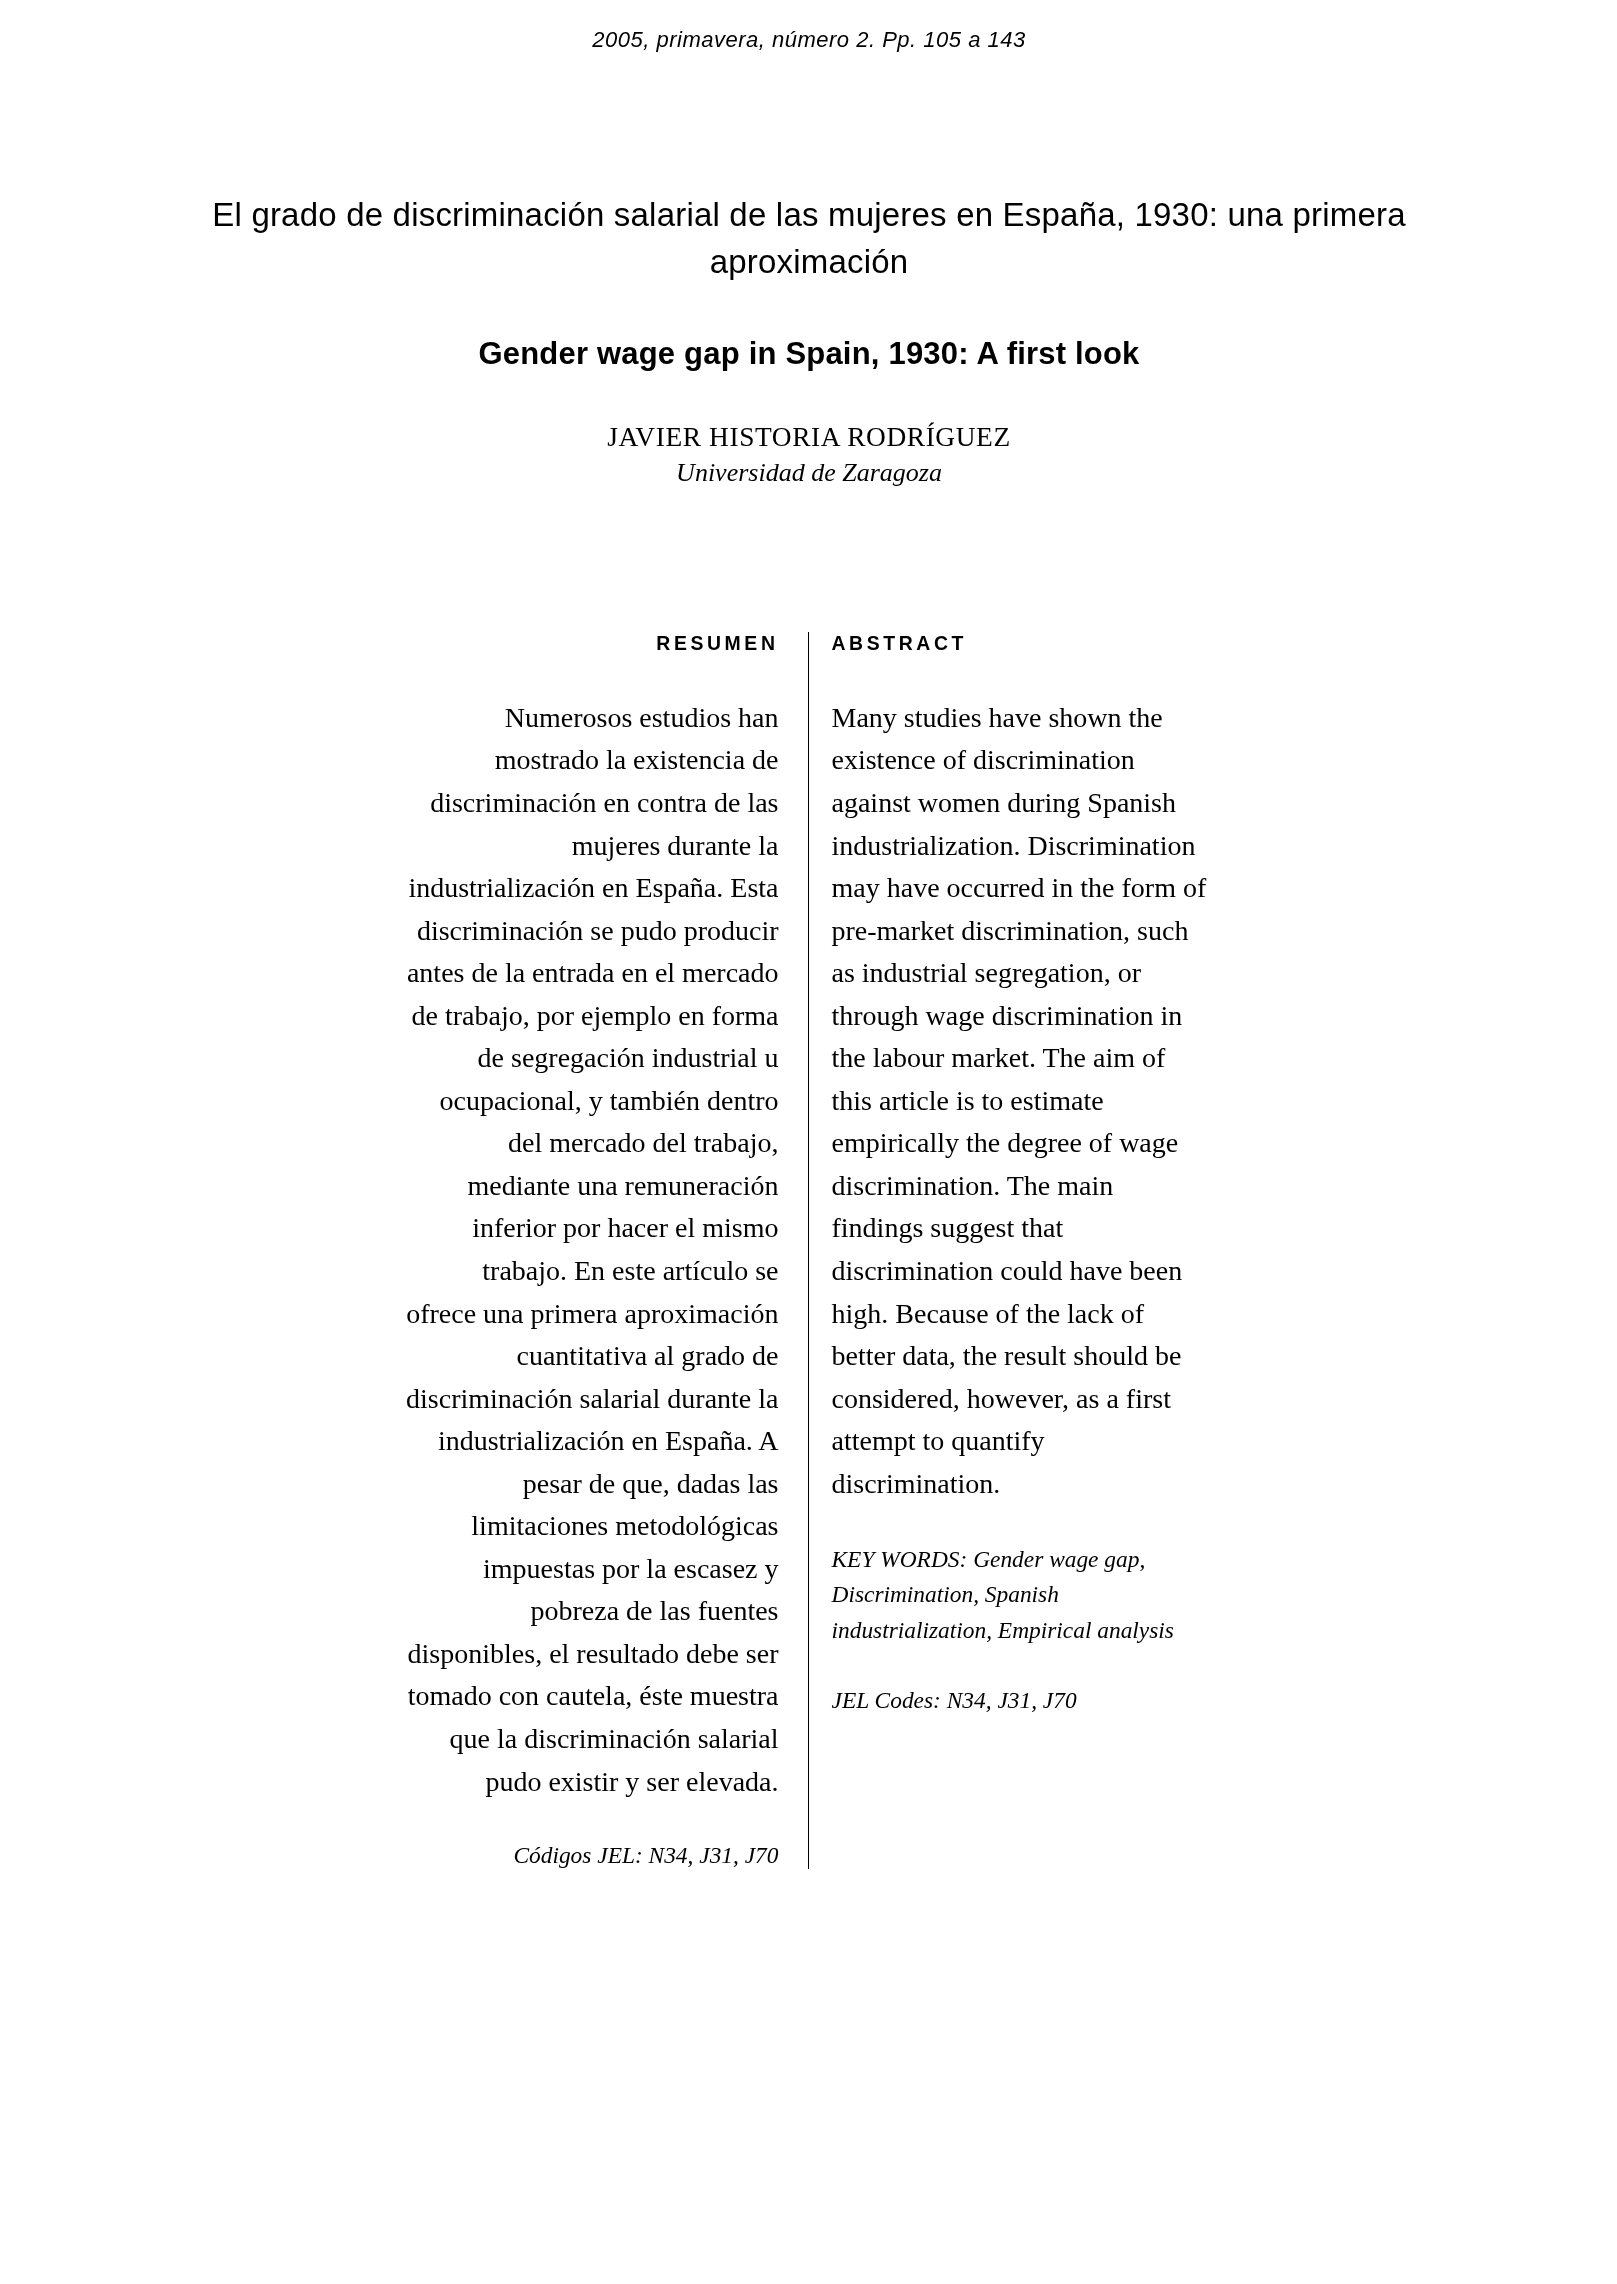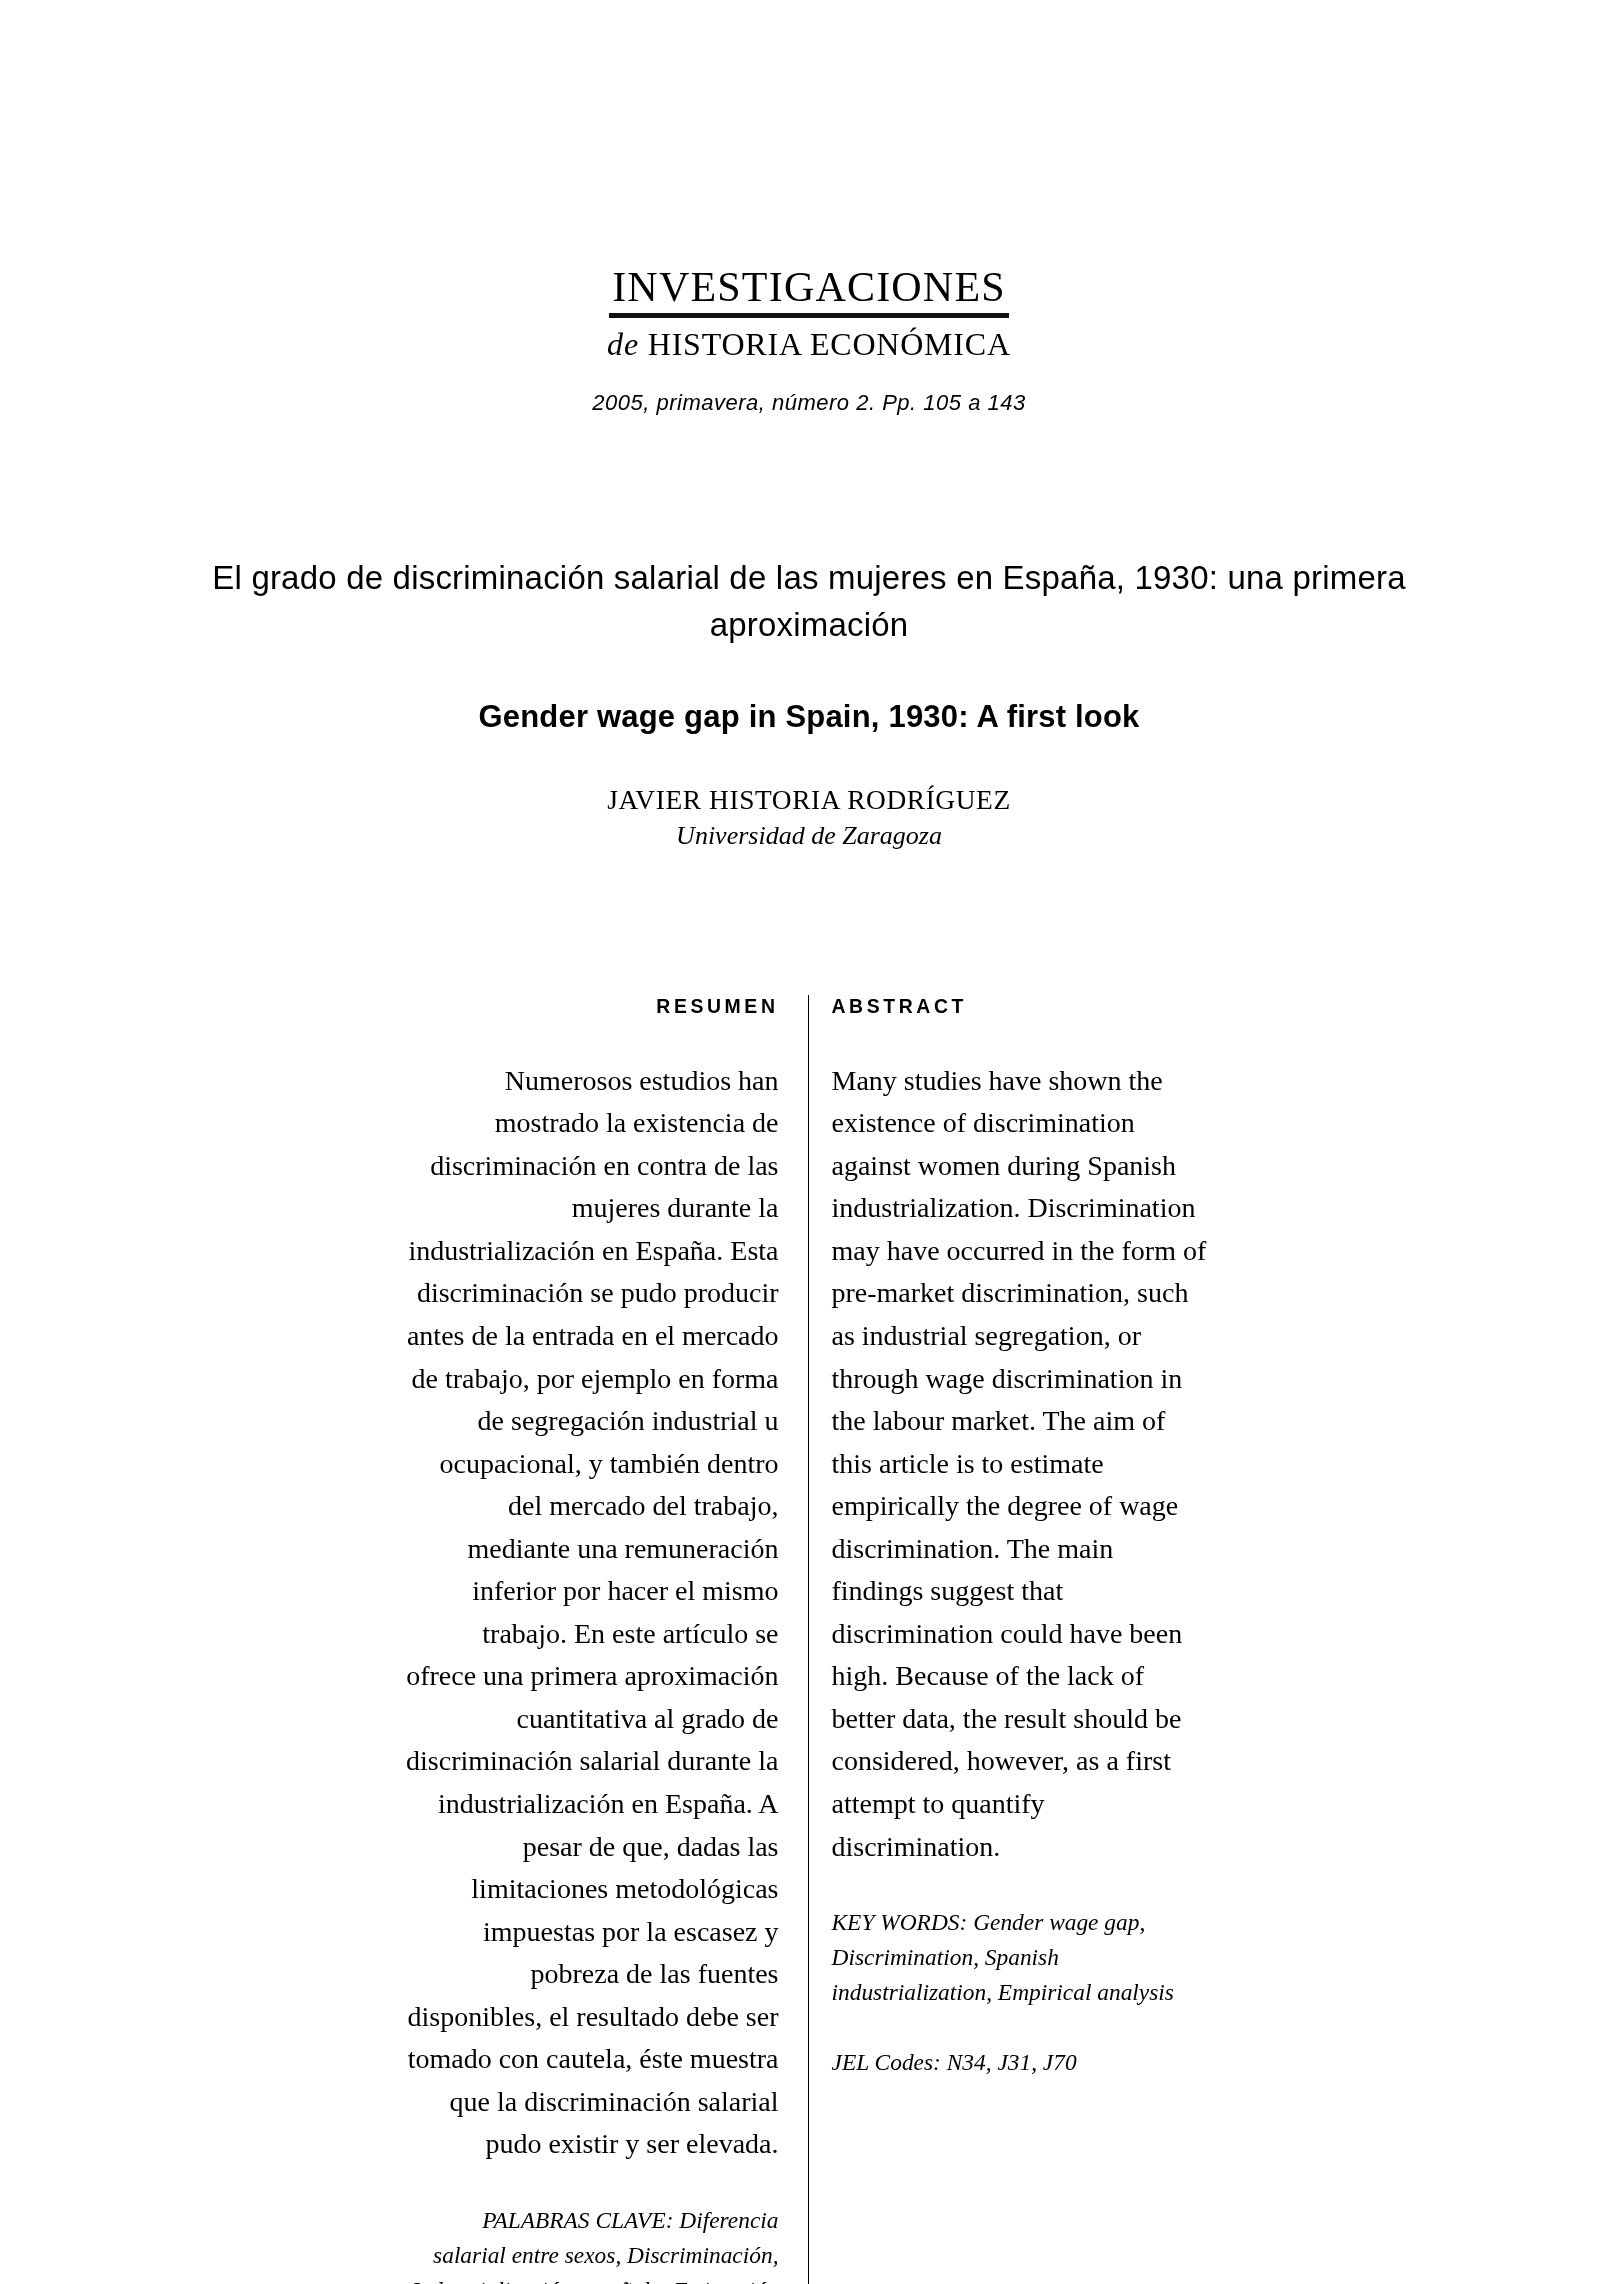--- a/index.html
+++ b/index.html
@@ -147,24 +147,20 @@
     font-style: italic;
     font-size: 23.4px;
     margin-top: 39px;
   }
 </style>
 </head>
 <body>
 
 <div class="page">
 
-  <div class="masthead">
-    <div class="masthead-line1">INVESTIGACIONES</div>
-    <div class="masthead-line2"><span class="de">de </span><span>HISTORIA ECONÓMICA</span></div>
-  </div>
 
   <div class="issue-line">2005, primavera, número 2. Pp. 105 a 143</div>
 
   <div class="title-block">
     <div class="title-es">El grado de discriminación salarial de las mujeres en España, 1930: una primera aproximación</div>
     <div class="title-en">Gender wage gap in Spain, 1930: A first look</div>
   </div>
 
   <div class="author-block">
     <div class="author-name">JAVIER HISTORIA RODRÍGUEZ</div>
@@ -172,21 +168,20 @@
   </div>
 
   <div class="abstract-wrap">
     <div class="cols">
 
       <div class="col col-left">
         <div class="col-head">RESUMEN</div>
         <div class="col-body">
           <p>Numerosos estudios han mostrado la existencia de discriminación en contra de las mujeres durante la industrialización en España. Esta discriminación se pudo producir antes de la entrada en el mercado de trabajo, por ejemplo en forma de segregación industrial u ocupacional, y también dentro del mercado del trabajo, mediante una remuneración inferior por hacer el mismo trabajo. En este artículo se ofrece una primera aproximación cuantitativa al grado de discriminación salarial durante la industrialización en España. A pesar de que, dadas las limitaciones metodológicas impuestas por la escasez y pobreza de las fuentes disponibles, el resultado debe ser tomado con cautela, éste muestra que la discriminación salarial pudo existir y ser elevada.</p>
         </div>
-        <div class="keywords">PALABRAS CLAVE: Diferencia salarial entre sexos, Discriminación, Industrialización española, Estimación empírica</div>
         <div class="jel">Códigos JEL: N34, J31, J70</div>
       </div>
 
       <div class="col col-right">
         <div class="col-head">ABSTRACT</div>
         <div class="col-body">
           <p>Many studies have shown the existence of discrimination against women during Spanish industrialization. Discrimination may have occurred in the form of pre-market discrimination, such as industrial segregation, or through wage discrimination in the labour market. The aim of this article is to estimate empirically the degree of wage discrimination. The main findings suggest that discrimination could have been high. Because of the lack of better data, the result should be considered, however, as a first attempt to quantify discrimination.</p>
         </div>
         <div class="keywords">KEY WORDS: Gender wage gap, Discrimination, Spanish industrialization, Empirical analysis</div>
         <div class="jel">JEL Codes: N34, J31, J70</div>

